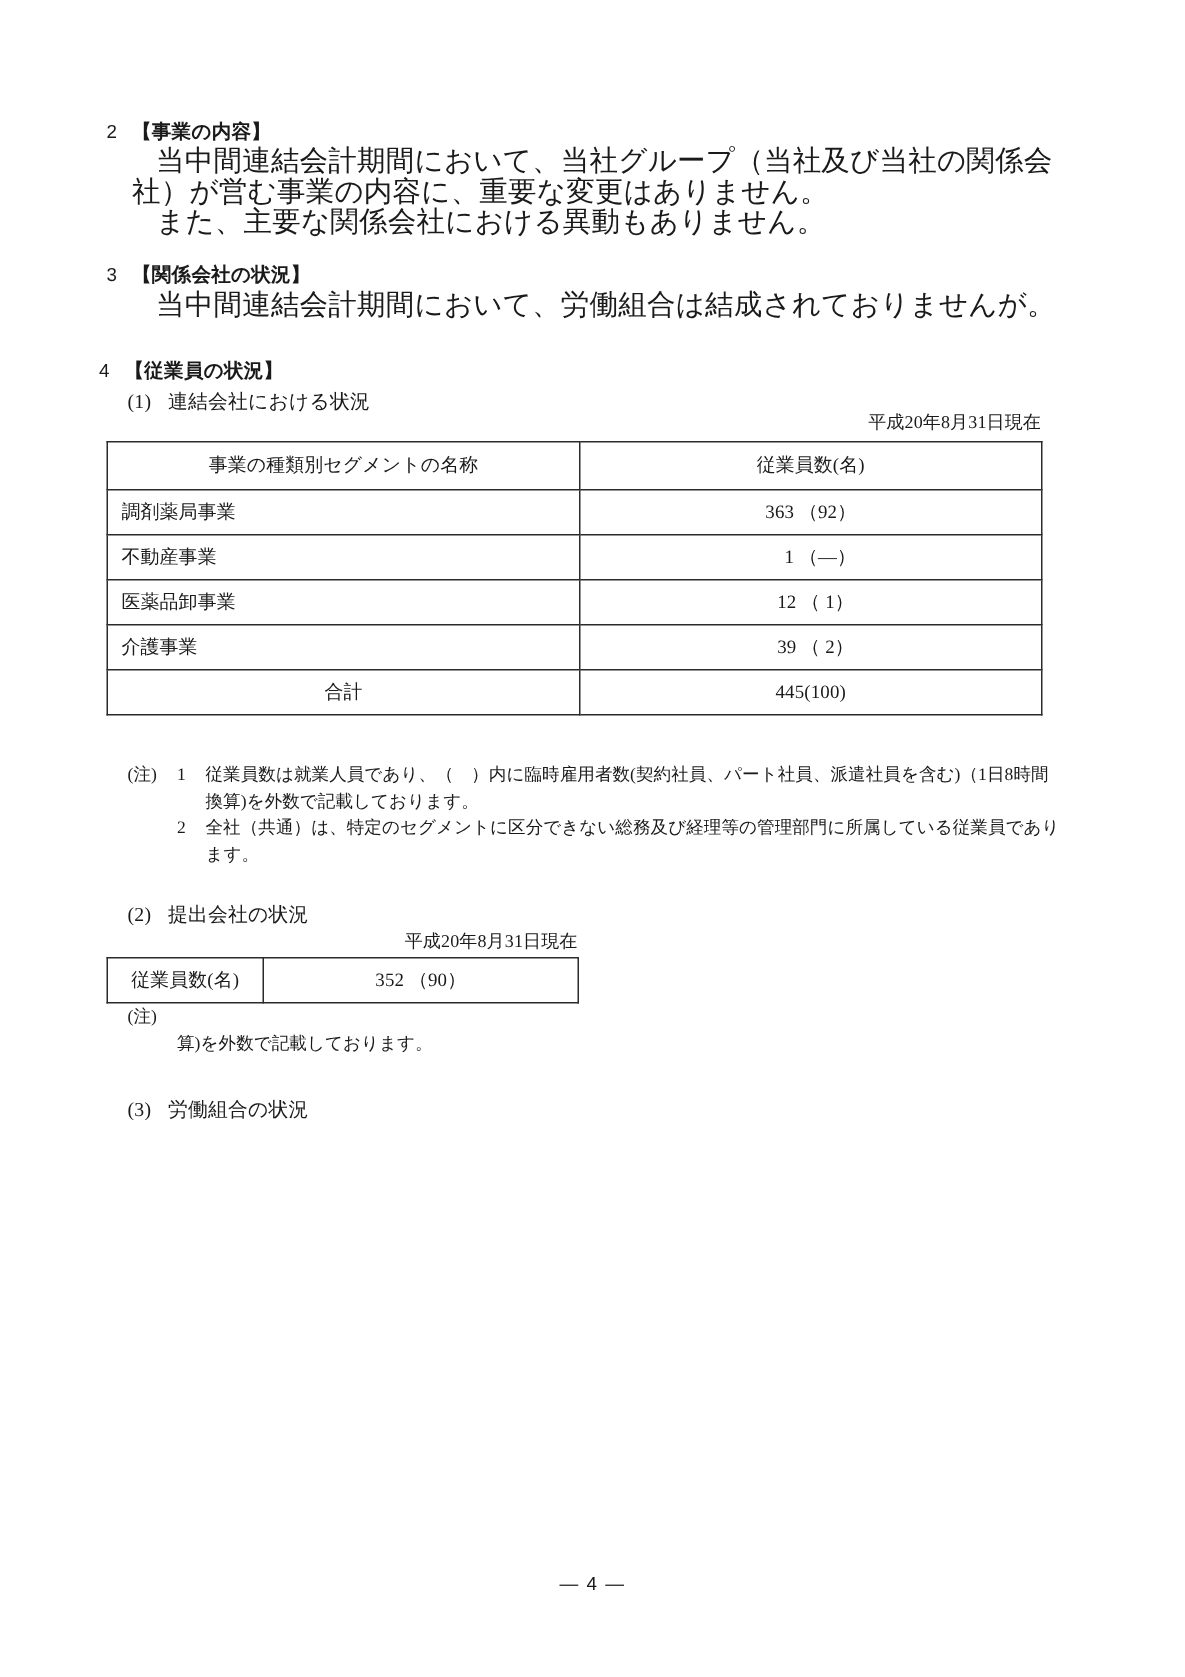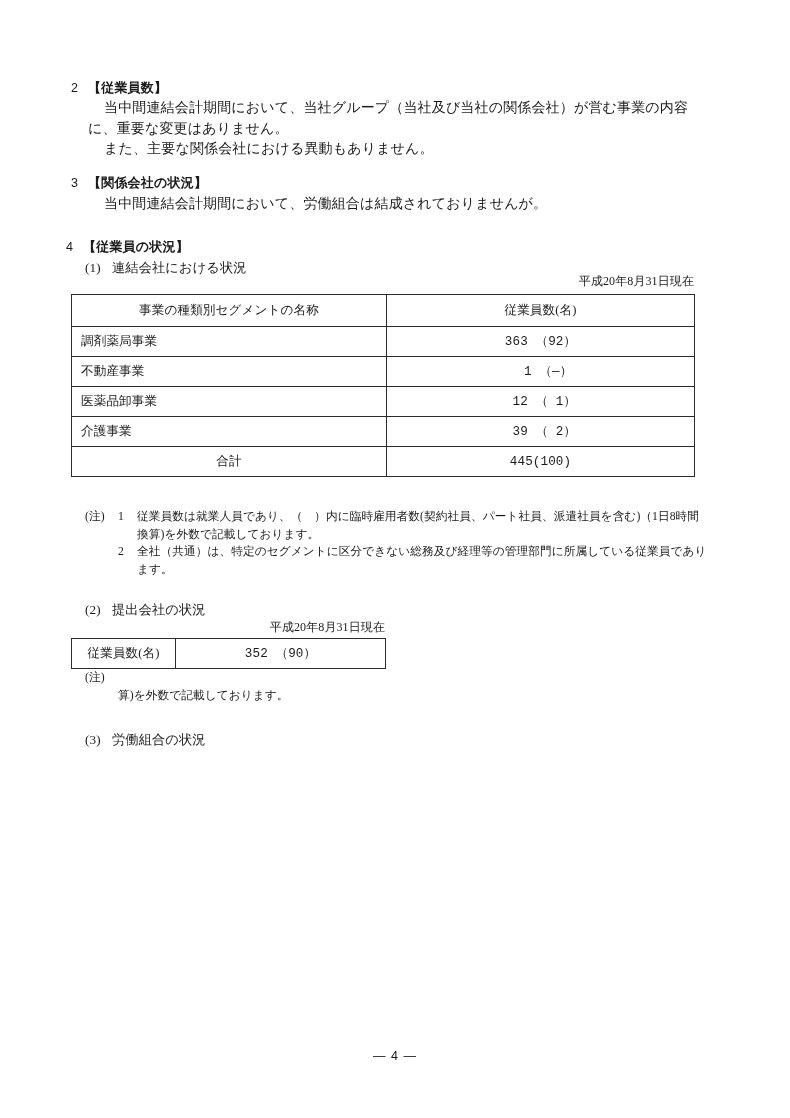--- a/index.html
+++ b/index.html
@@ -37,23 +37,24 @@
     font-family: "Liberation Sans", sans-serif;
     font-size: 12.5px;
   }
   .sec-title {
     font-weight: 600;
     font-family: "DejaVu Sans", "Liberation Sans", sans-serif;
     font-size: 13px;
   }
   .para {
     position: absolute;
-    font-size: 14px;
+    font-size: 19px;
     line-height: 20.5px;
     letter-spacing: .15px;
+    font-family: Liberation Mono, monospace;
   }
   .sub-head {
     position: absolute;
     font-size: 13.2px;
     line-height: 19px;
     white-space: nowrap;
     letter-spacing: .15px;
   }
   .sub-num { display: inline-block; width: 27px; }
 
@@ -83,21 +84,21 @@
   }
   .c-head { text-align: center; }
   .c-left { text-align: left; padding-left: 9px !important; }
   .c-center { text-align: center; }
 
   
   .num {
     display: inline-block;
     white-space: pre;
     text-align: right;
-    font-family: Liberation Mono, monospace;
+    font-family: Liberation Serif, serif;
   }
 
   
   .notes {
     position: absolute;
     font-size: 11.7px;
     line-height: 17.5px;
     letter-spacing: .05px;
   }
   .note-row { display: flex; align-items: flex-start; }
@@ -114,21 +115,21 @@
     font-family: "Liberation Sans", sans-serif;
     letter-spacing: 1px;
   }
 </style>
 </head>
 <body>
 
 <div class="page">
 
   <div class="sec-head" style="left:71px; top:78px;">
-    <span class="sec-num">2</span><span class="sec-title">【従業員数】</span>
+    <span class="sec-num">2</span><span class="sec-title">【事業の内容】</span>
   </div>
 
   <div class="para" style="left:88px; top:98px; width:626px; text-indent:16px;">当中間連結会計期間において、当社グループ（当社及び当社の関係会社）が営む事業の内容に、重要な変更はありません。</div>
 
   <div class="para" style="left:88px; top:139px; width:626px; text-indent:16px;">また、主要な関係会社における異動もありません。</div>
 
   <div class="sec-head" style="left:71px; top:173px;">
     <span class="sec-num">3</span><span class="sec-title">【関係会社の状況】</span>
   </div>
 

